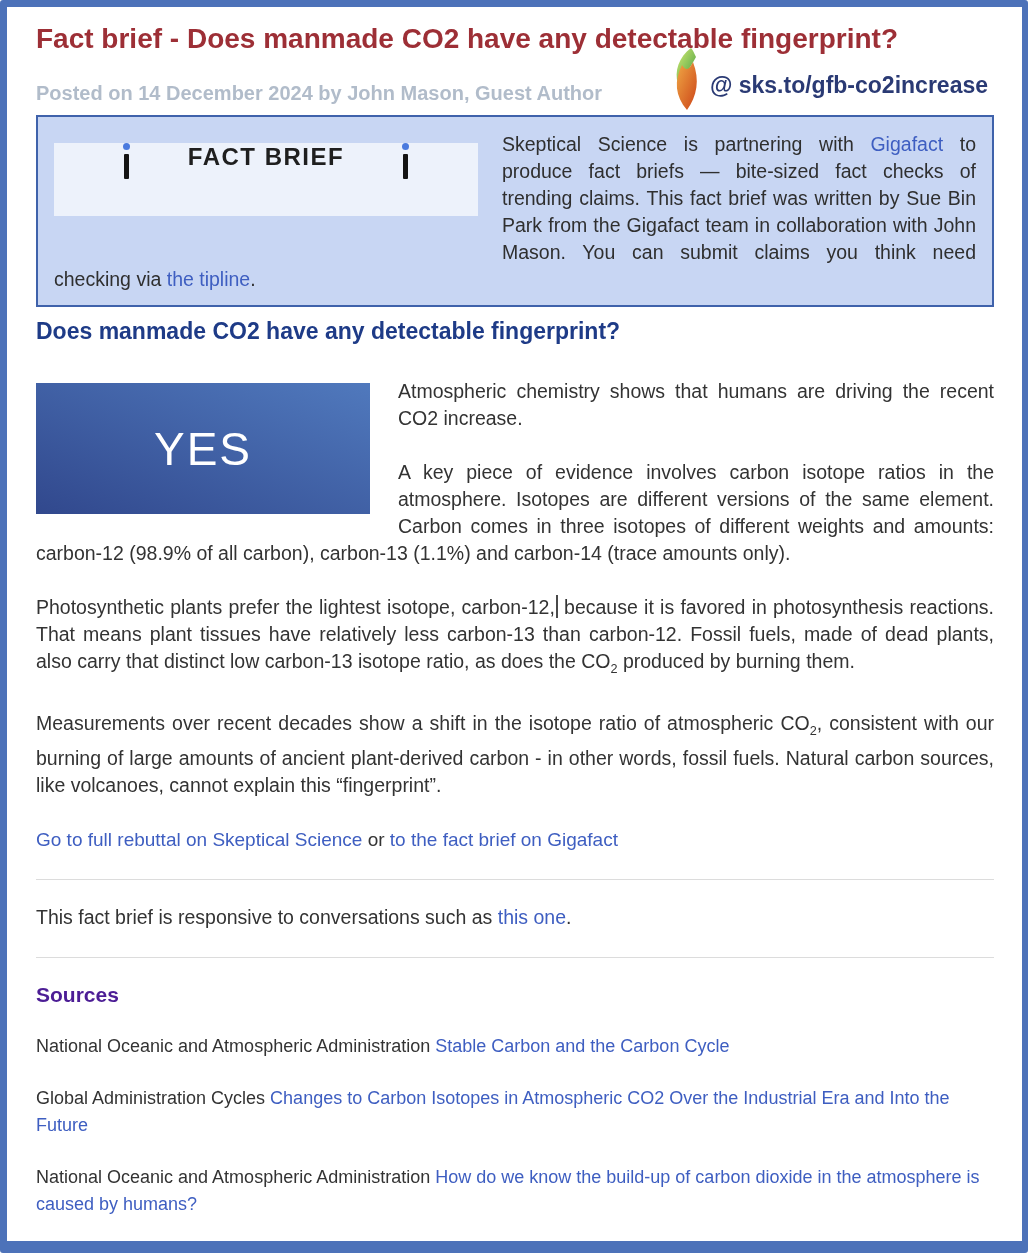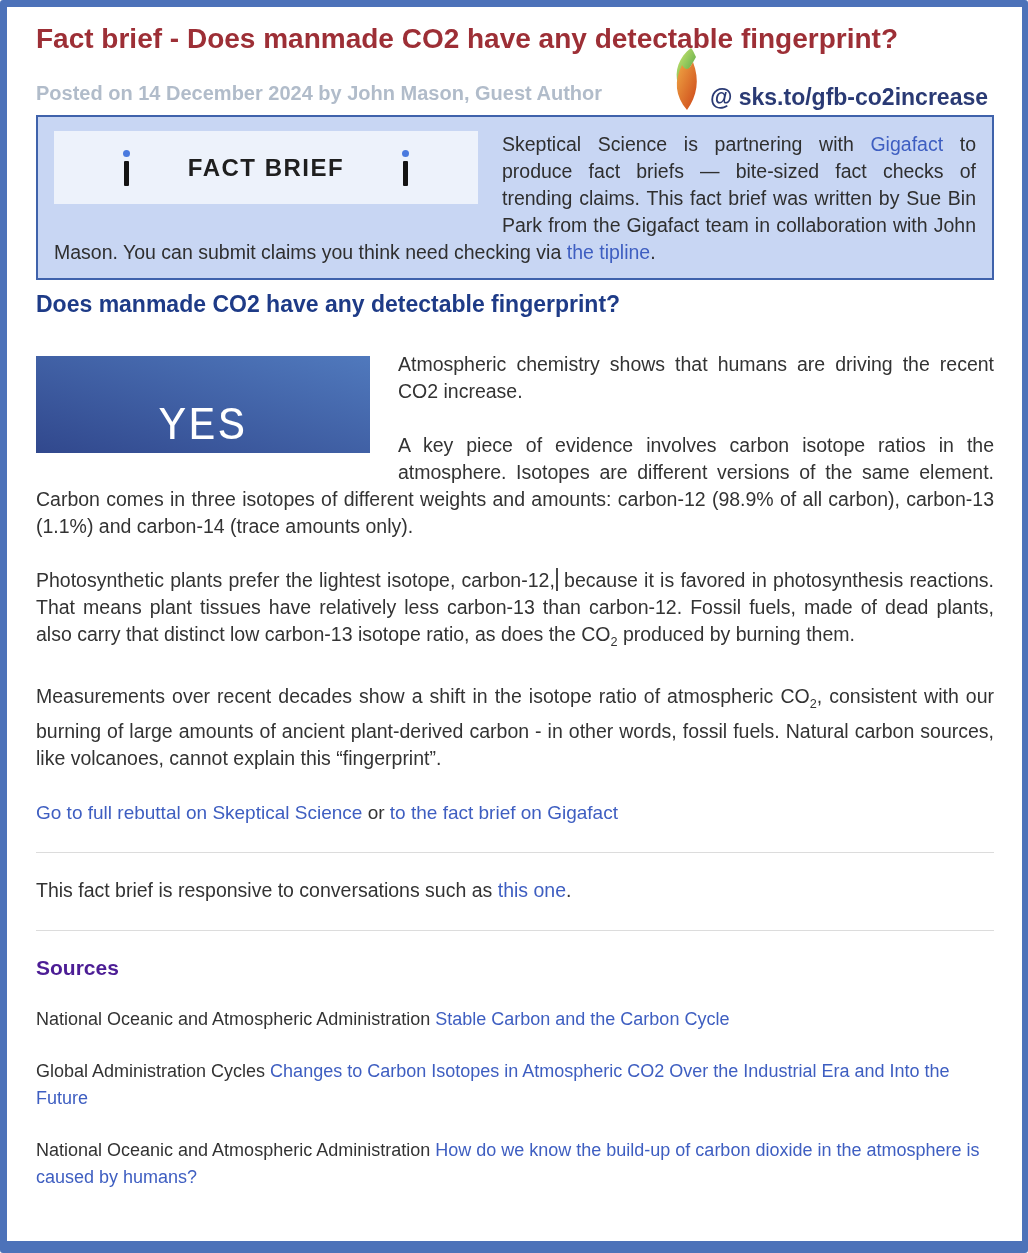--- a/index.html
+++ b/index.html
@@ -32,21 +32,21 @@
     font-weight: bold;
     color: var(--byline, #b1bcca);
     line-height: 24px;
   }
 
   .shortlink {
     position: absolute;
     top: 40px;
     right: 34px;
     display: flex;
-    align-items: flex-end;
+    align-items: center;
     gap: 4px;
     z-index: 2;
   }
   .shortlink-text {
     margin-top: 13px;
     font-size: 23px;
     font-weight: bold;
     color: var(--shortlink, #2a3a74);
     white-space: nowrap;
   }
@@ -59,57 +59,55 @@
     padding: 14px 16px 12px 16px;
     font-size: 19.5px;
     line-height: 27px;
     text-align: justify;
     color: #2f2f2f;
   }
   .fb-logo {
     float: left;
     width: 424px;
     height: 73px;
-    margin: 0 24px 30px 0;
+    margin: 12px 24px 30px 0;
     background: var(--logo-bg, #edf2fb);
+    display: flex;
+    justify-content: center;
+    gap: 58px;
+  }
+  .fb-logo-text {
+    font-size: 24px;
+    font-weight: bold;
+    letter-spacing: 1.5px;
+    color: var(--logo-text, #1f1f1f);
+  }
+  .logo-i { display: inline-flex; flex-direction: column; align-items: center; }
+  .logo-i .dot { width: 7px; height: 7px; border-radius: 50%; background: var(--logo-dot, #4a7ade); }
+  .logo-i .bar { width: 5px; height: 25px; background: #141414; margin-top: 4px; border-radius: 1px; }
+
+  .question-heading {
+    margin-top: 10px;
+    font-size: 23px;
+    font-weight: bold;
+    color: var(--heading, #1e3b87);
+    line-height: 28px;
+  }
+
+  .article-lead { margin-top: 33px; }
+
+  .yes-box {
+    float: left;
+    width: 334px;
+    height: 131px;
+    margin: 5px 28px 12px 0;
+    background: linear-gradient(to top right, var(--yes-from, #31488d), var(--yes-to, #5079bd));
     display: flex;
     align-items: center;
     justify-content: center;
-    gap: 58px;
-  }
-  .fb-logo-text {
-    font-size: 24px;
-    font-weight: bold;
-    letter-spacing: 1.5px;
-    color: var(--logo-text, #1f1f1f);
-  }
-  .logo-i { display: inline-flex; flex-direction: column; align-items: center; }
-  .logo-i .dot { width: 7px; height: 7px; border-radius: 50%; background: var(--logo-dot, #4a7ade); }
-  .logo-i .bar { width: 5px; height: 25px; background: #141414; margin-top: 4px; border-radius: 1px; }
-
-  .question-heading {
-    margin-top: 10px;
-    font-size: 23px;
-    font-weight: bold;
-    color: var(--heading, #1e3b87);
-    line-height: 28px;
-  }
-
-  .article-lead { margin-top: 33px; }
-
-  .yes-box {
-    float: left;
-    width: 334px;
-    height: 97px;
-    margin: 5px 28px 12px 0;
-    background: linear-gradient(to top right, var(--yes-from, #31488d), var(--yes-to, #5079bd));
-    display: flex;
-    align-items: flex-end;
-    justify-content: center;
-    font-family: Liberation Mono, monospace;
   }
   .yes-label {
     color: var(--yes-text, #ffffff);
     font-size: 46px;
     letter-spacing: 2px;
     font-weight: normal;
   }
 
   .body-p {
     font-size: 19.5px;

